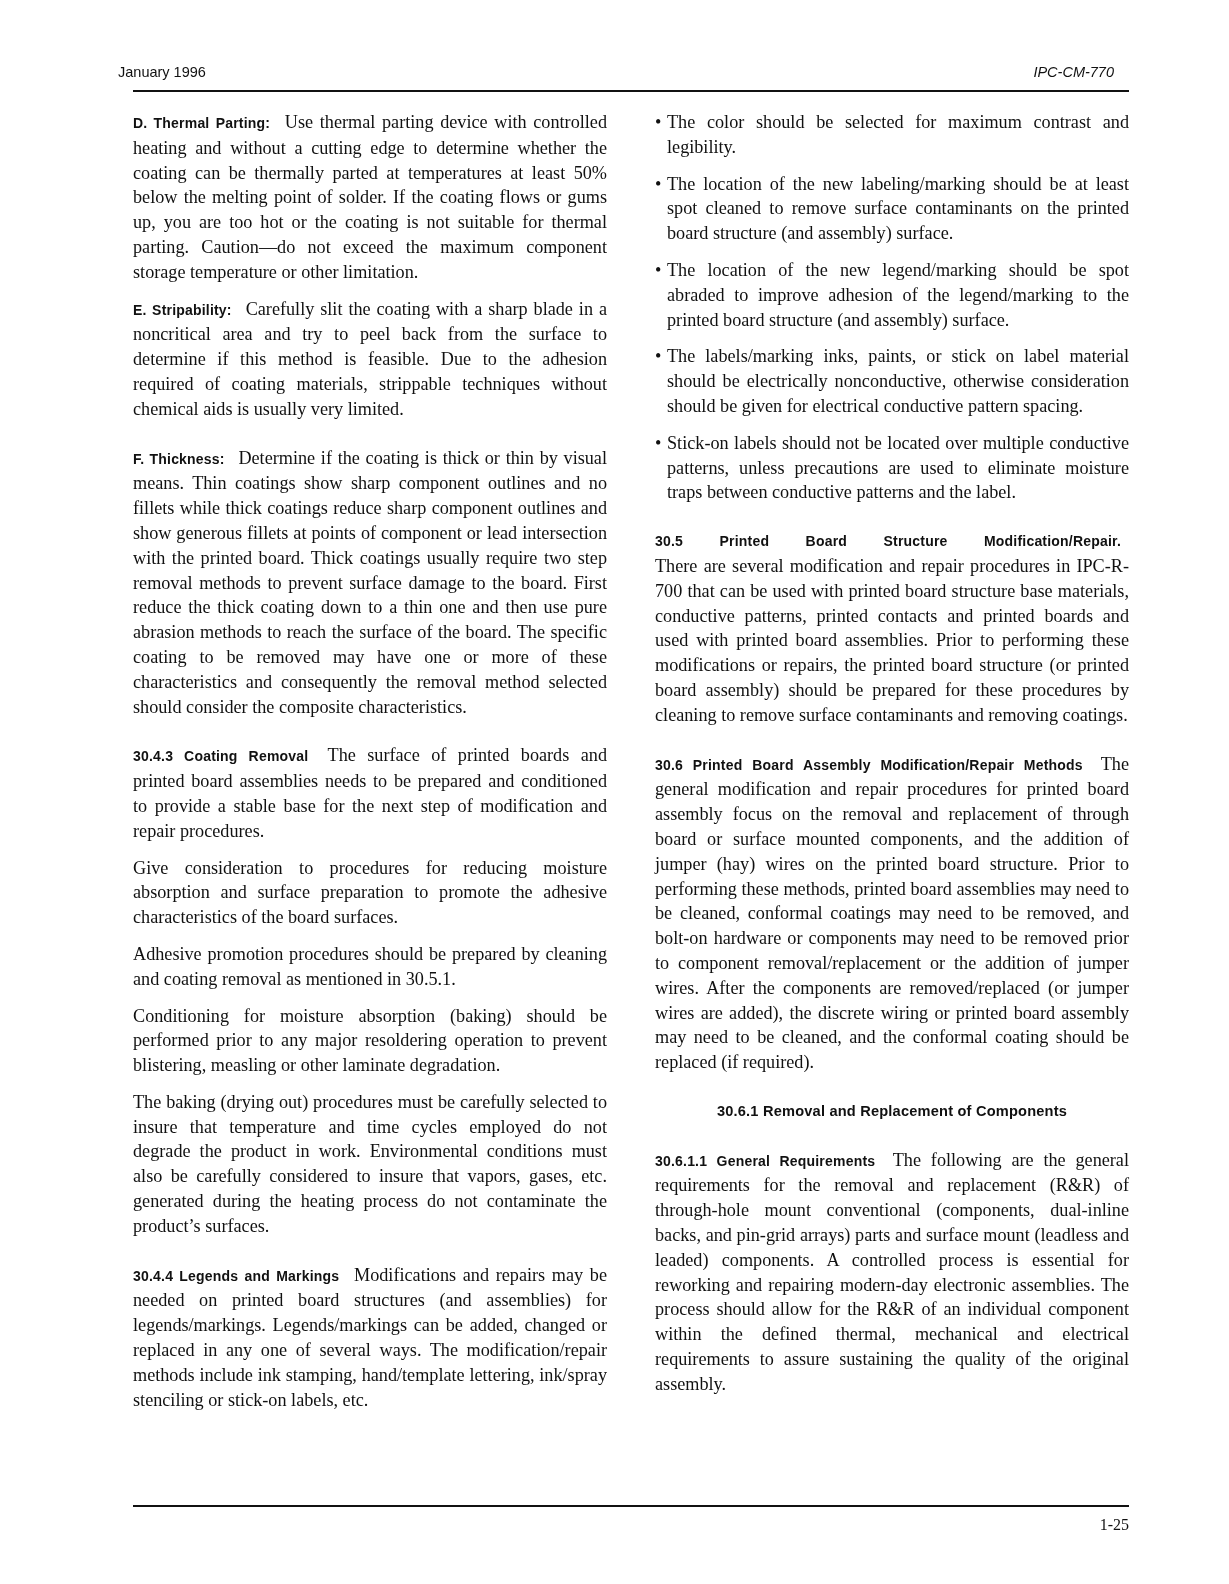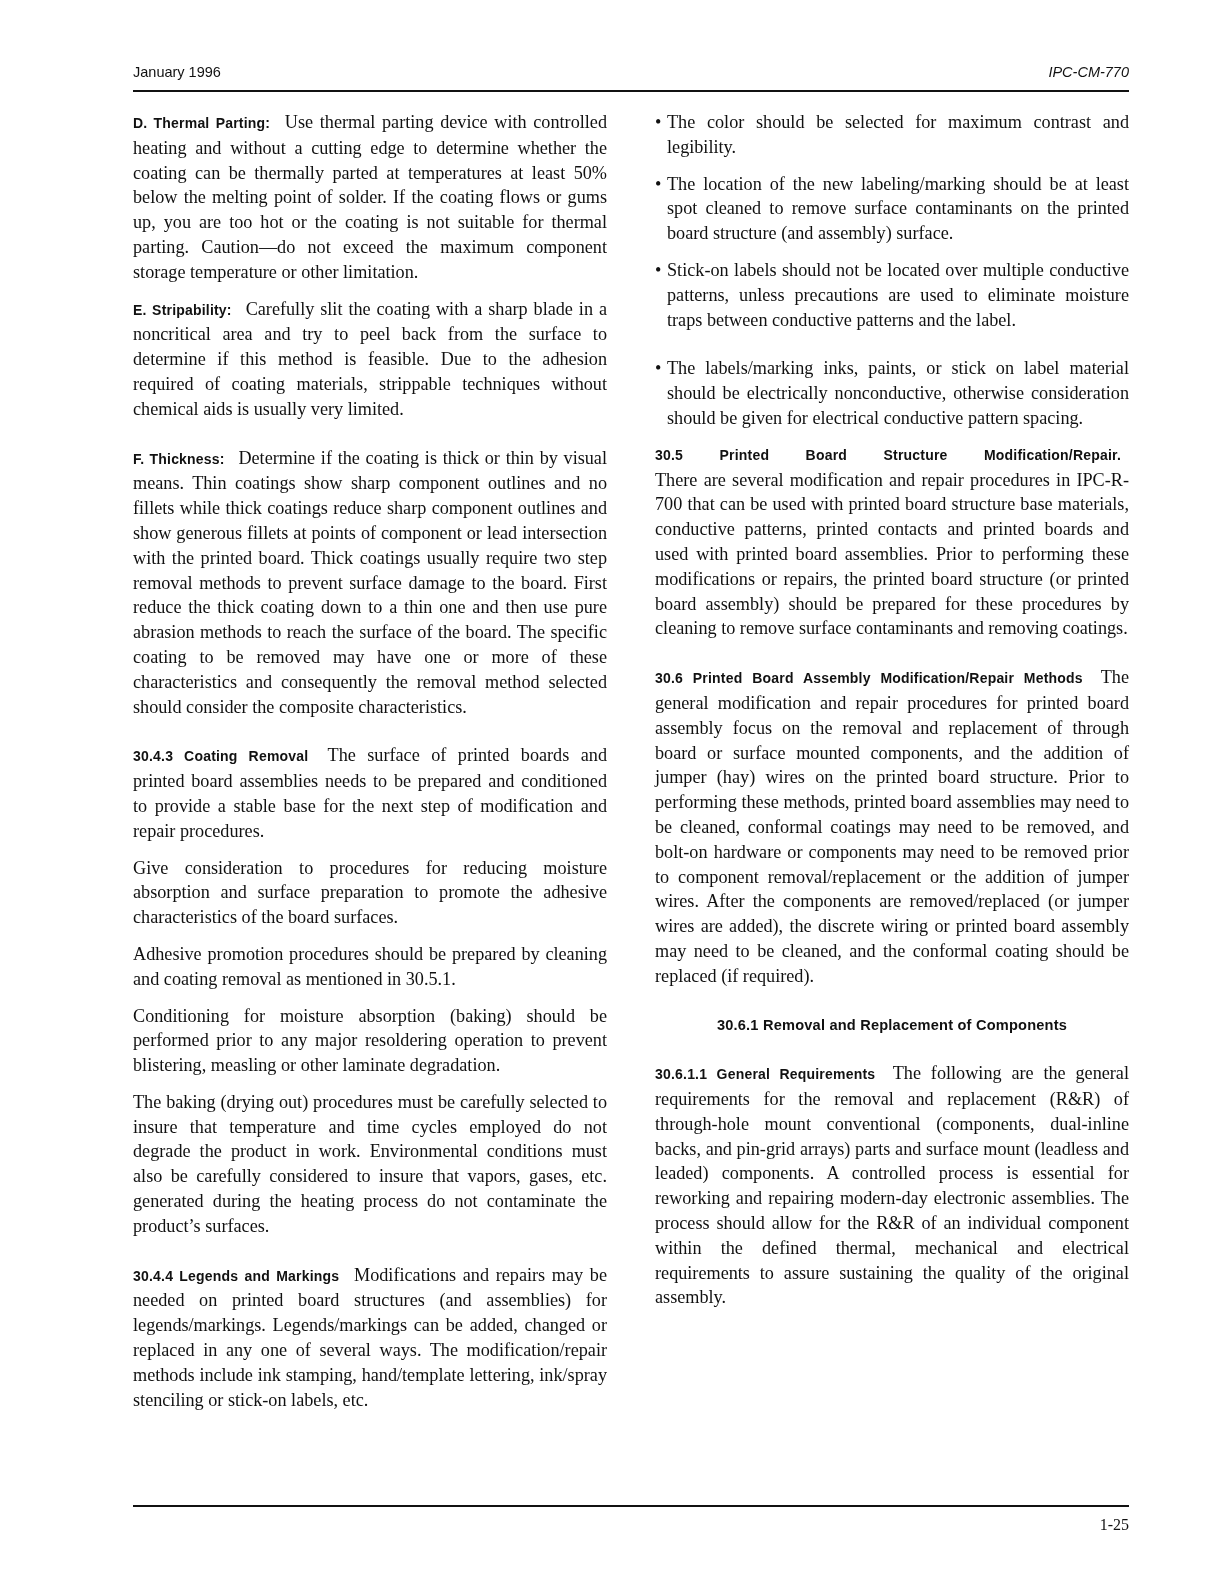--- a/index.html
+++ b/index.html
@@ -9,21 +9,21 @@
     }
     body {
       width: 1229px;
       height: 1584px;
       position: relative;
       overflow: hidden;
       color: #111111;
     }
     .page-header {
       position: absolute;
-      left: 133px;
+      left: 118px;
       top: 62px;
       width: 996px;
       height: 26px;
       font-family: "Liberation Sans", sans-serif;
       font-size: 14.5px;
     }
     .page-header .left { position: absolute; left: 0; top: 2px; }
     .page-header .right { position: absolute; right: 0; top: 2px; font-style: italic; }
     .rule-top {
       position: absolute;
@@ -133,22 +133,23 @@
   <p>
     <span class="run-head">30.4.4 Legends and Markings</span>
     <span>Modifications and repairs may be needed on printed board structures (and assemblies) for legends/markings. Legends/markings can be added, changed or replaced in any one of several ways. The modification/repair methods include ink stamping, hand/template lettering, ink/spray stenciling or stick-on labels, etc.</span>
   </p>
 </div>
 
 <div class="column col-right">
   <ul class="bullets">
     <li>The color should be selected for maximum contrast and legibility.</li>
     <li>The location of the new labeling/marking should be at least spot cleaned to remove surface contaminants on the printed board structure (and assembly) surface.</li>
+    <li>The location of the new legend/marking should be spot abraded to improve adhesion of the legend/marking to the printed board structure (and assembly) surface.</li>
+    <li>The labels/marking inks, paints, or stick on label material should be electrically nonconductive, otherwise consideration should be given for electrical conductive pattern spacing.</li>
     <li style="margin-bottom:24px;">Stick-on labels should not be located over multiple conductive patterns, unless precautions are used to eliminate moisture traps between conductive patterns and the label.</li>
-    <li>The labels/marking inks, paints, or stick on label material should be electrically nonconductive, otherwise consideration should be given for electrical conductive pattern spacing.</li>
   </ul>
   <p class="gap-lg">
     <span class="run-head head-justify" style="margin-right:8px;">30.5 Printed Board Structure Modification/Repair.</span>
     <span>There are several modification and repair procedures in IPC-R-700 that can be used with printed board structure base materials, conductive patterns, printed contacts and printed boards and used with printed board assemblies. Prior to performing these modifications or repairs, the printed board structure (or printed board assembly) should be prepared for these procedures by cleaning to remove surface contaminants and removing coatings.</span>
   </p>
   <p class="gap-lg">
     <span class="run-head">30.6 Printed Board Assembly Modification/Repair Methods</span>
     <span>The general modification and repair procedures for printed board assembly focus on the removal and replacement of through board or surface mounted components, and the addition of jumper (hay) wires on the printed board structure. Prior to performing these methods, printed board assemblies may need to be cleaned, conformal coatings may need to be removed, and bolt-on hardware or components may need to be removed prior to component removal/replacement or the addition of jumper wires. After the components are removed/replaced (or jumper wires are added), the discrete wiring or printed board assembly may need to be cleaned, and the conformal coating should be replaced (if required).</span>
   </p>
   <div class="sub-head">30.6.1 Removal and Replacement of Components</div>

